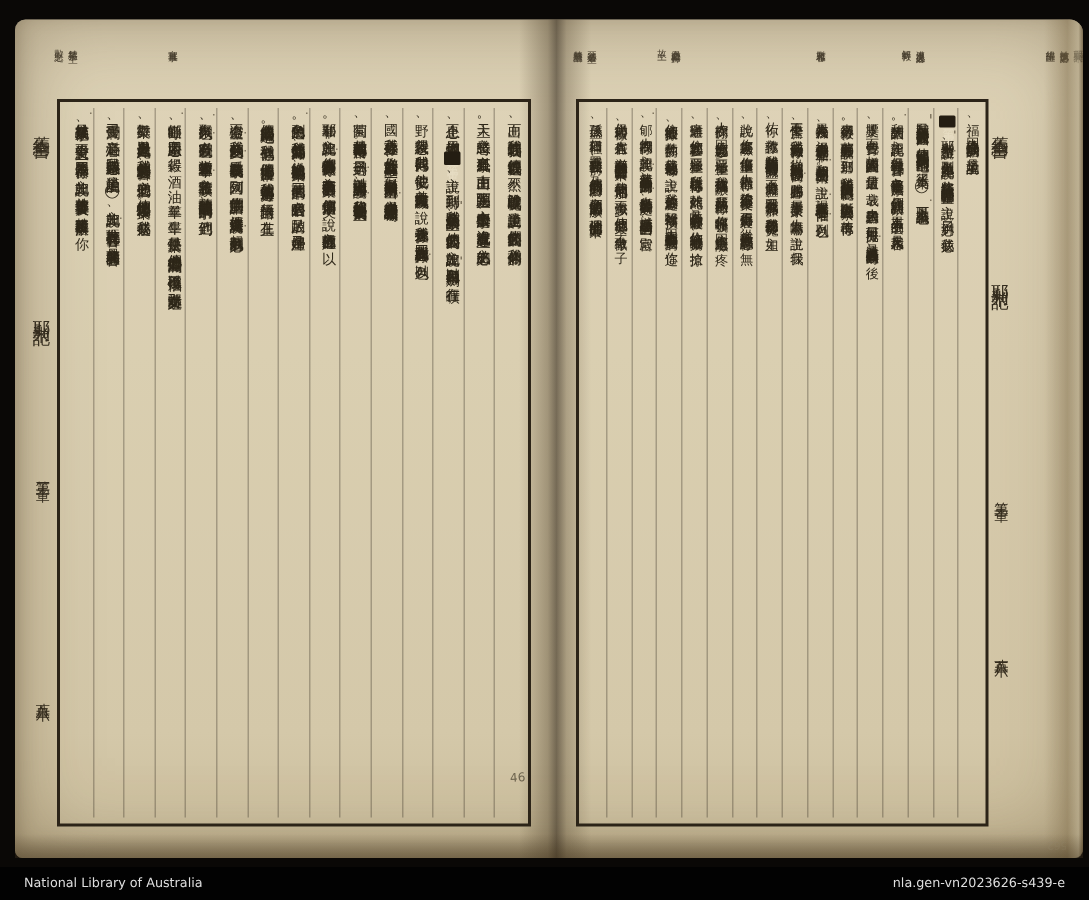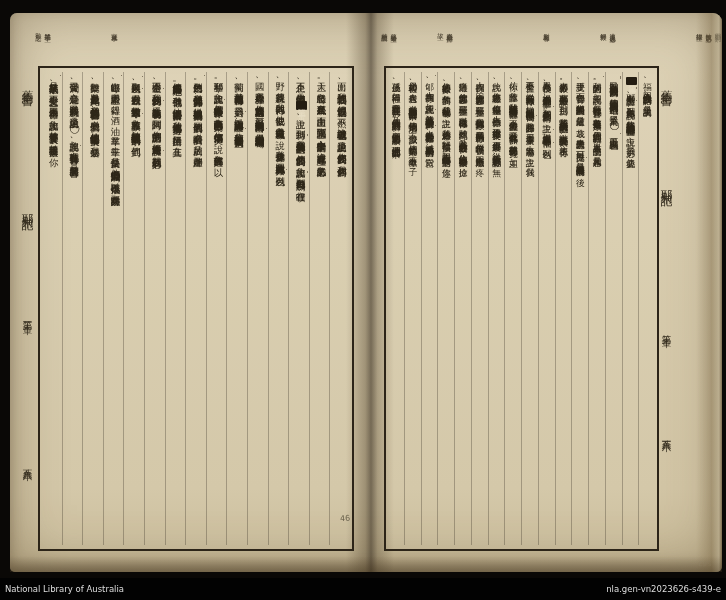--- a/index.html
+++ b/index.html
@@ -34,21 +34,21 @@
   .m-small{font-size:9.5px;letter-spacing:1px;}
   .notes{position:absolute;inset:0;pointer-events:none;}
   .note{position:absolute;top:15px;display:flex;flex-direction:row-reverse;gap:3px;}
   .nc{writing-mode:vertical-rl;text-orientation:upright;font-size:6.3px;line-height:1;
       letter-spacing:.6px;color:#483f2f;}
   .pencil{position:absolute;left:330px;top:501px;font-family:"DejaVu Sans",sans-serif;
       font-size:8px;color:#5c5440;opacity:.85;transform:rotate(-4deg);}
   .edge-num{position:absolute;left:688px;top:546px;font-family:"DejaVu Sans",sans-serif;
       font-size:7px;color:#a4977a;transform:rotate(180deg);opacity:.85;}
   .bar{position:absolute;left:0;right:0;bottom:0;height:22px;background:#020202;
-       display:flex;justify-content:space-between;align-items:center;padding:0 5px;
+       display:flex;justify-content:space-between;align-items:center;padding:0 16px;
        font-family:"DejaVu Sans",sans-serif;font-size:8.5px;color:#dedede;}
 </style>
 </head>
 <body>
 
 <div class="paper">
 
   <div class="shade-gutter"></div>
 
   <section class="page page-right" id="page-right">

